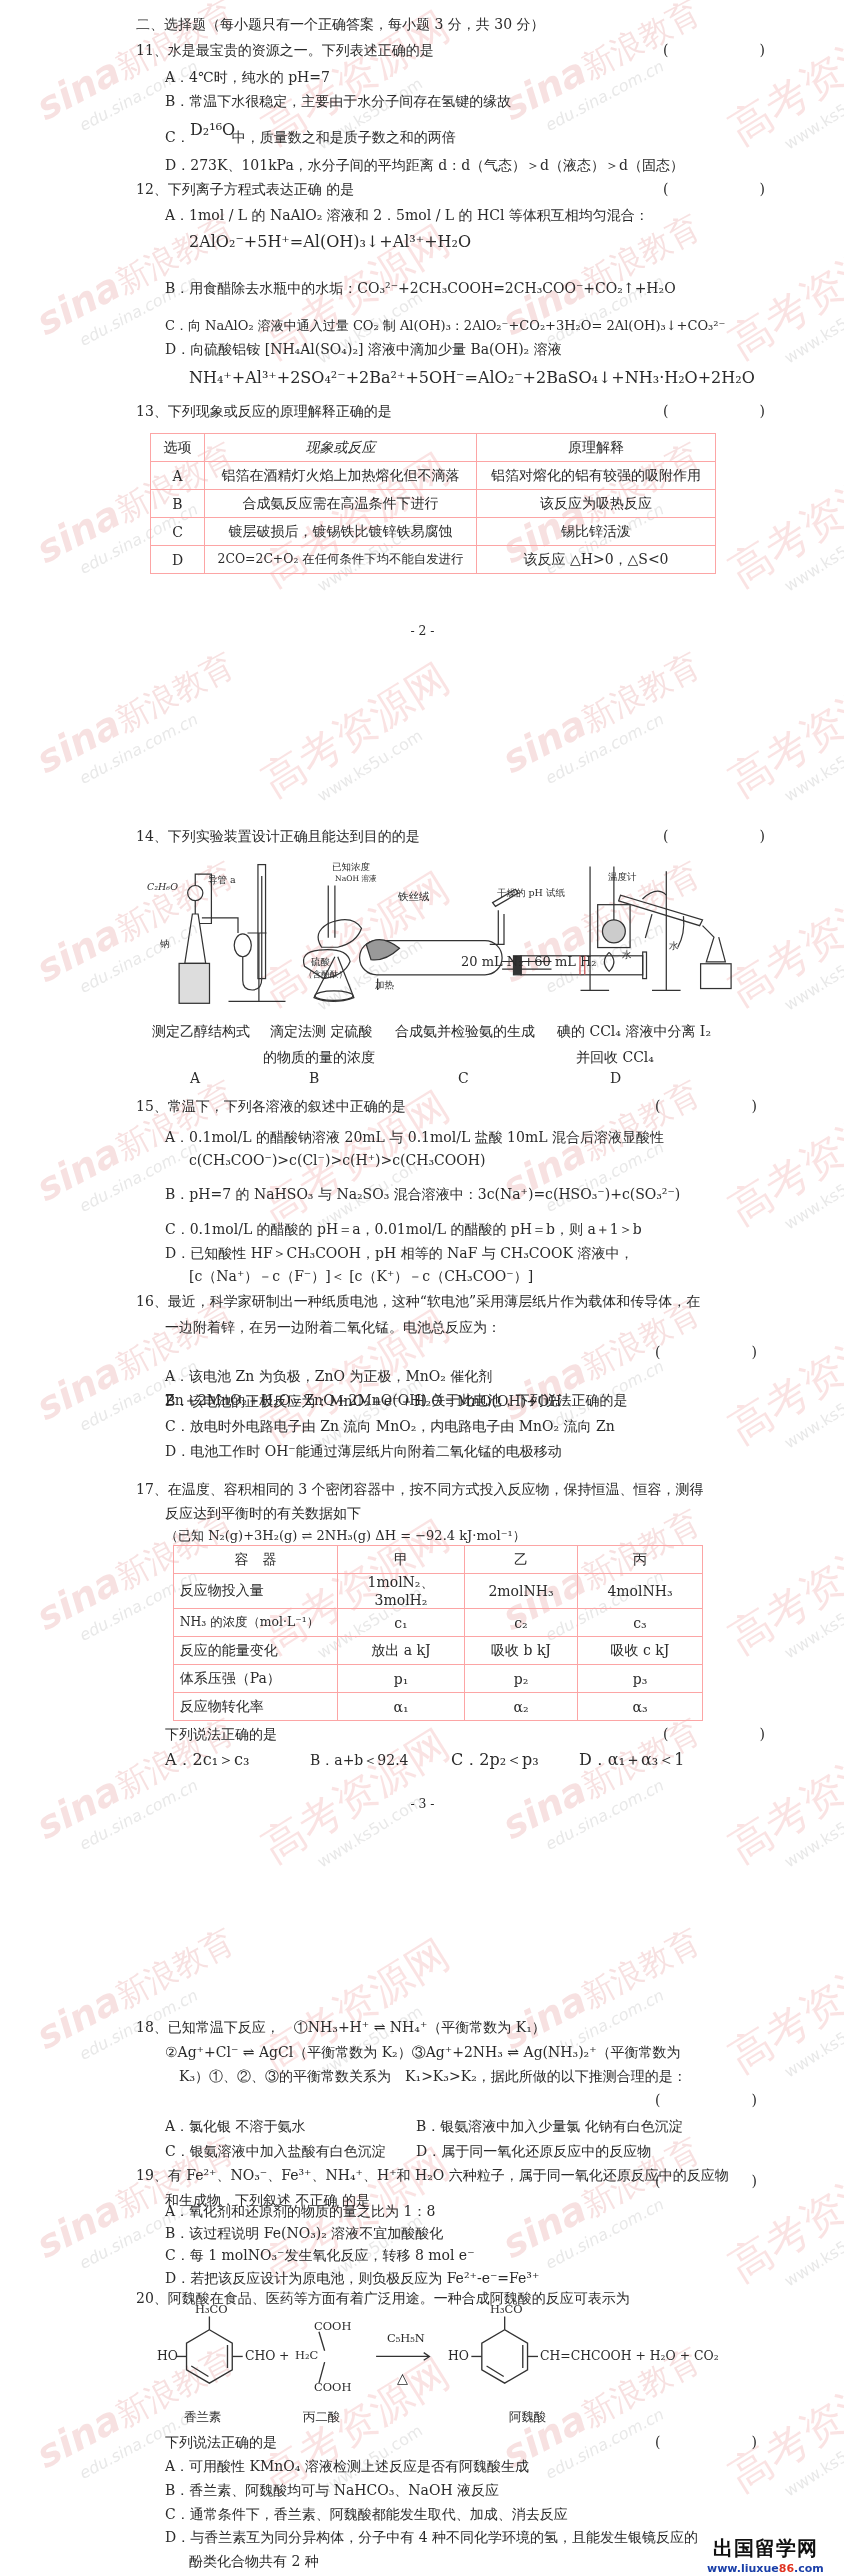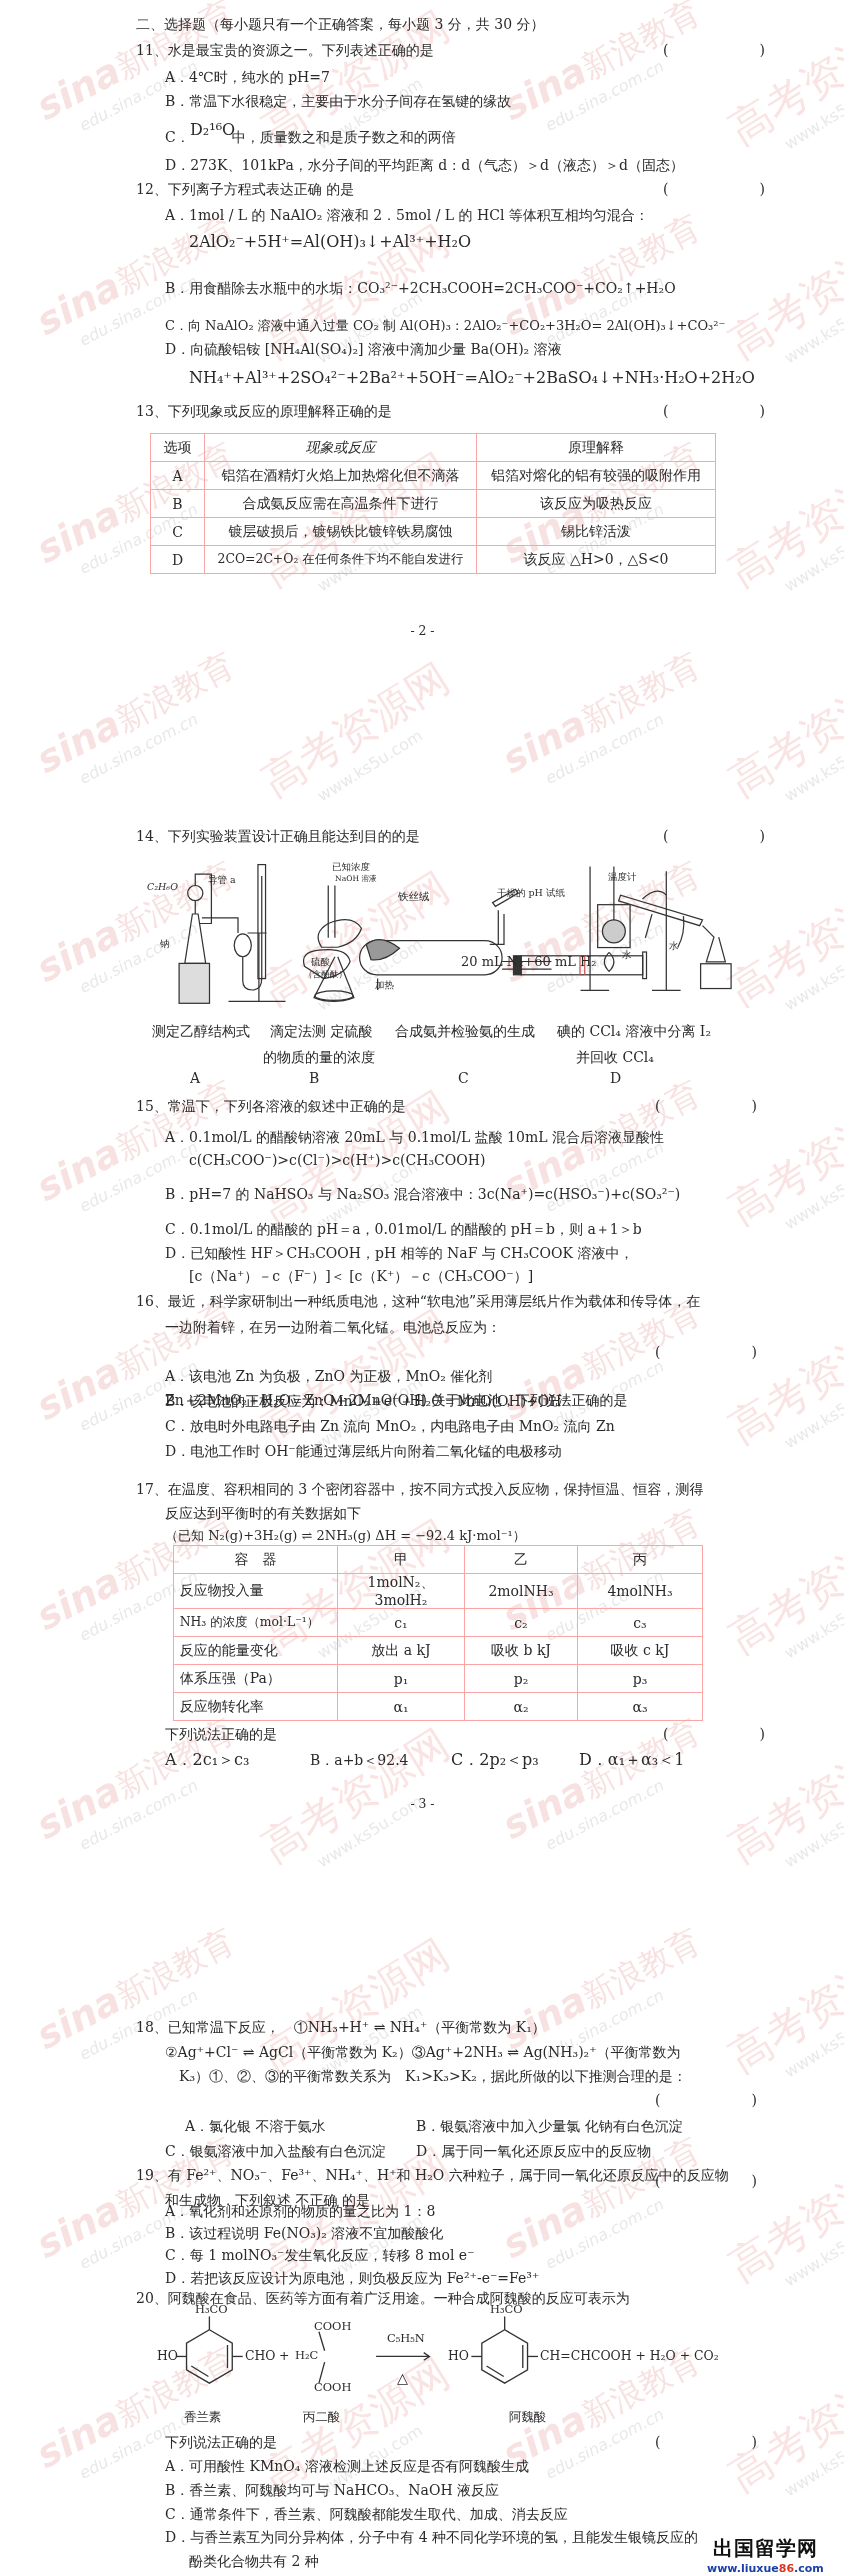--- a/index.html
+++ b/index.html
@@ -311,21 +311,21 @@
   <div class="line" style="left:310px;top:1752px;">B．a+b＜92.4</div>
   <div class="line formula" style="left:451px;top:1750px;">C．2p₂＜p₃</div>
   <div class="line formula" style="left:579px;top:1750px;">D．α₁＋α₃＜1</div>
 
   <div class="page-num" style="top:1796px;">- 3 -</div>
 
   <div class="line q" style="top:2019px;">18、已知常温下反应，　①NH₃+H⁺ ⇌ NH₄⁺（平衡常数为 K₁）</div>
   <div class="line opt" style="top:2044px;">②Ag⁺+Cl⁻ ⇌ AgCl（平衡常数为 K₂）③Ag⁺+2NH₃ ⇌ Ag(NH₃)₂⁺（平衡常数为</div>
   <div class="line" style="left:179px;top:2068px;">K₃）①、②、③的平衡常数关系为　K₁&gt;K₃&gt;K₂，据此所做的以下推测合理的是：</div>
   <div class="line paren" style="top:2092px;left:655px;">(　　)</div>
-  <div class="line opt" style="top:2118px;margin-left:20px;">A．氯化银 不溶于氨水</div>
+  <div class="line opt" style="top:2118px;">A．氯化银 不溶于氨水</div>
   <div class="line" style="left:416px;top:2118px;">B．银氨溶液中加入少量氯 化钠有白色沉淀</div>
   <div class="line opt" style="top:2143px;">C．银氨溶液中加入盐酸有白色沉淀</div>
   <div class="line" style="left:416px;top:2143px;">D．属于同一氧化还原反应中的反应物</div>
 
   <div class="line q" style="top:2167px;">19、有 Fe²⁺、NO₃⁻、Fe³⁺、NH₄⁺、H⁺和 H₂O 六种粒子，属于同一氧化还原反应中的反应物</div>
 
   <div class="line opt" style="top:2192px;">和生成物，下列叙述 不正确 的是</div>
   <div class="line paren" style="top:2173px;left:655px;">(　　)</div>
 
   <div class="line opt" style="top:2203px;">A．氧化剂和还原剂的物质的量之比为 1：8</div>

